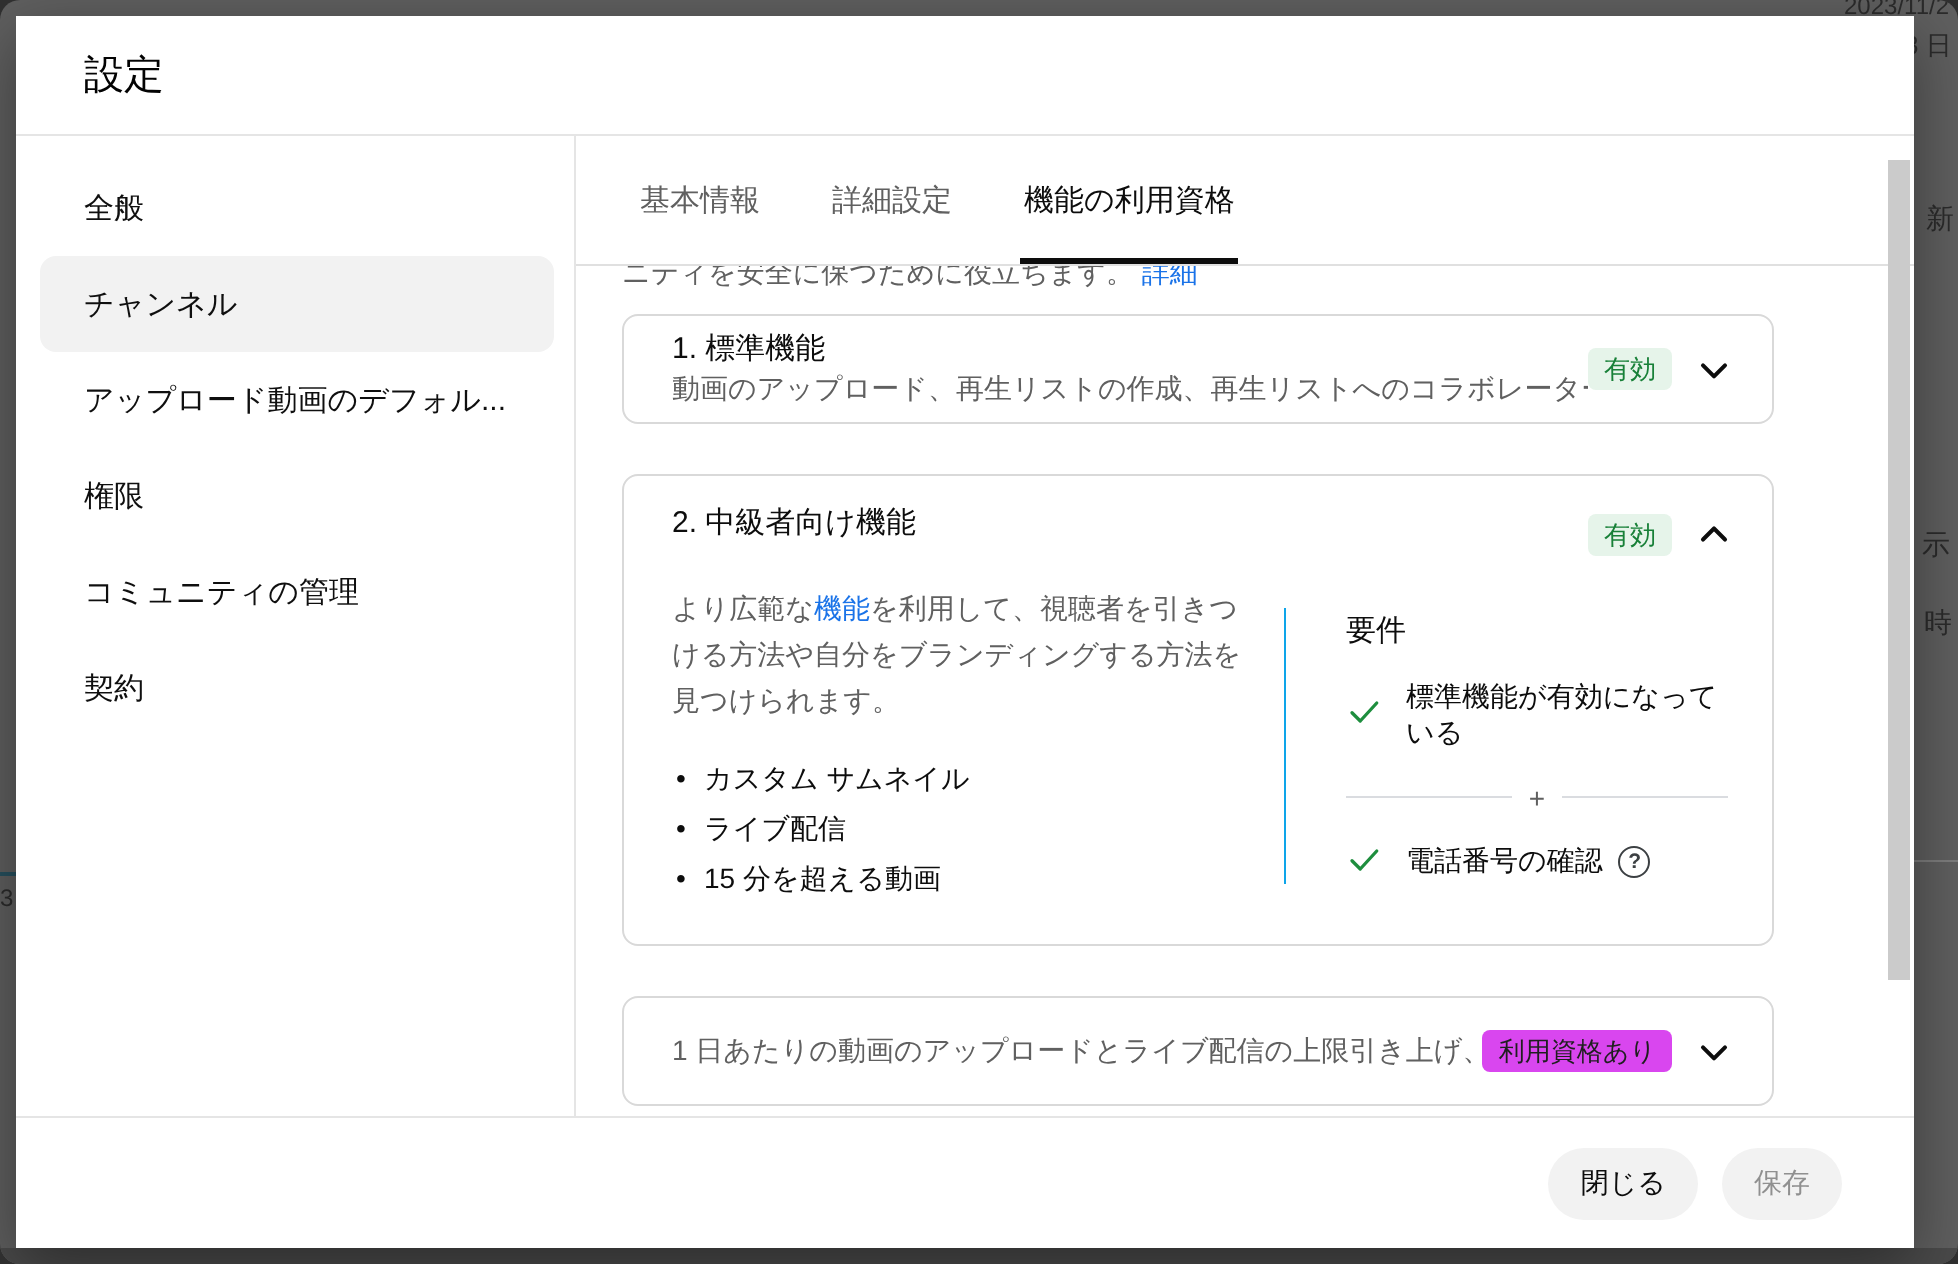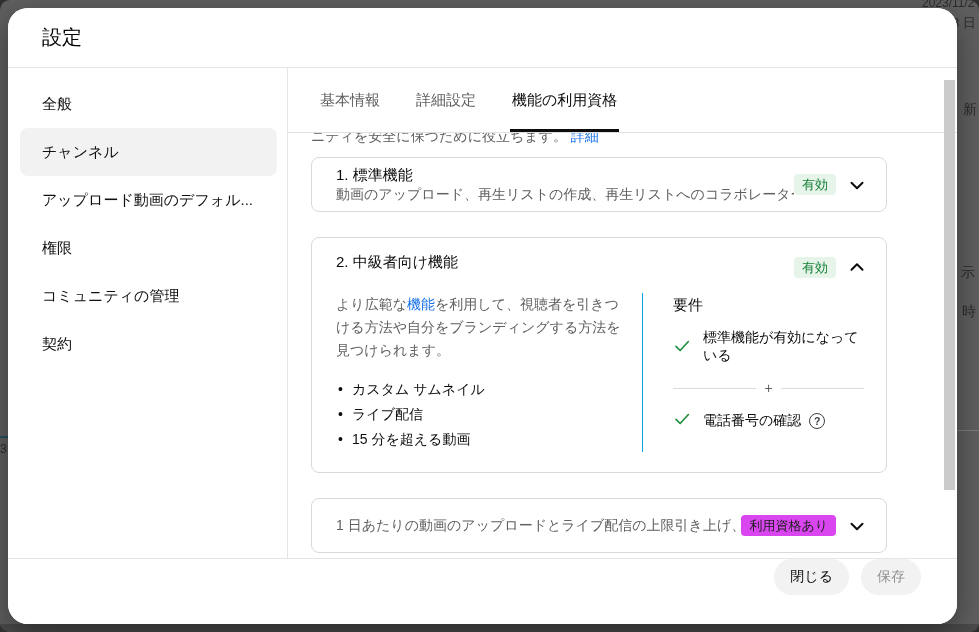--- a/index.html
+++ b/index.html
@@ -17,21 +17,21 @@
   .bg-frag-b { left:961px; top:264px; font-size:14px; }
   .bg-frag-c { left:962px; top:303px; font-size:14px; }
   .bg-line-right { position:absolute; left:957px; top:430px; width:22px; height:1px; background:#7d7d7d; }
   .bg-line-left { position:absolute; left:0; top:436px; width:10px; height:2px; background:#27505e; }
   .bg-frag-left { left:0px; top:442px; font-size:12px; }
   .bg-bottom-shade { position:absolute; left:0; bottom:0; width:100%; height:8px; background:#4a4a4a; }
 
   
   .dialog {
     position:absolute; left:8px; top:8px; width:949px; height:616px;
-    background:#ffffff; border-radius:20px; overflow:hidden;
+    background:#ffffff; border-radius:0; overflow:hidden;
     box-shadow:0 10px 30px rgba(0,0,0,.4);
     color:#0d0d0d;
   }
   .dialog-header {
     height:60px; display:flex; align-items:center; padding-left:34px;
     border-bottom:1px solid #e5e5e5; background:#fff;
   }
   .dialog-title { font-size:20px; color:#030303; }
 
   .dialog-body { display:flex; height:490px; }
@@ -87,21 +87,21 @@
     font-size:13px; line-height:15px; padding:3px 8px; border-radius:4px; white-space:nowrap;
   }
   .badge.enabled { color:#188038; background:#e6f4ea; }
   .badge.eligible { color:#1f1f1f; background:#d946ef; }
   .chev { display:flex; align-items:center; cursor:pointer; }
 
   
   .card.expanded { margin-top:25px; padding:14px 18px 20px 24px; }
   .exp-header { display:flex; align-items:flex-start; }
   .exp-header .card-side { margin-top:4px; }
-  .exp-body { display:flex; margin-top:15px; }
+  .exp-body { display:flex; margin-top:15px;align-items:center; }
   .exp-left { width:306px; flex:none; padding-right:15px; }
   .exp-desc { font-size:14px; color:#606060; line-height:23px; }
   .feature-list { list-style:none; margin-top:15px; }
   .feature-list li {
     font-size:14px; color:#0d0d0d; line-height:25px; padding-left:16px; position:relative;
   }
   .feature-list li::before {
     content:"•"; position:absolute; left:2px; color:#0d0d0d;
   }
   .exp-right { flex:1; border-left:1px solid #0ea5e9; padding-left:30px; }
@@ -117,21 +117,21 @@
   }
 
   
   .scroll-thumb {
     position:absolute; right:2px; top:12px; width:11px; height:410px; background:#cbcbcb;
   }
 
   
   .dialog-footer {
     position:absolute; left:0; right:0; bottom:0; height:66px;
-    border-top:1px solid #e5e5e5; display:flex; align-items:flex-start;
+    border-top:1px solid #e5e5e5; display:flex; align-items:center;
     justify-content:flex-end; gap:12px; padding-right:36px; background:#fff;
   }
   .btn {
     height:36px; padding:0 16px; border:none; border-radius:18px;
     background:#f2f2f2; font-size:14px; font-weight:500; cursor:pointer;
     font-family:inherit; color:#0d0d0d;
   }
   .btn.disabled { color:#909090; cursor:default; }
 </style>
 </head>

